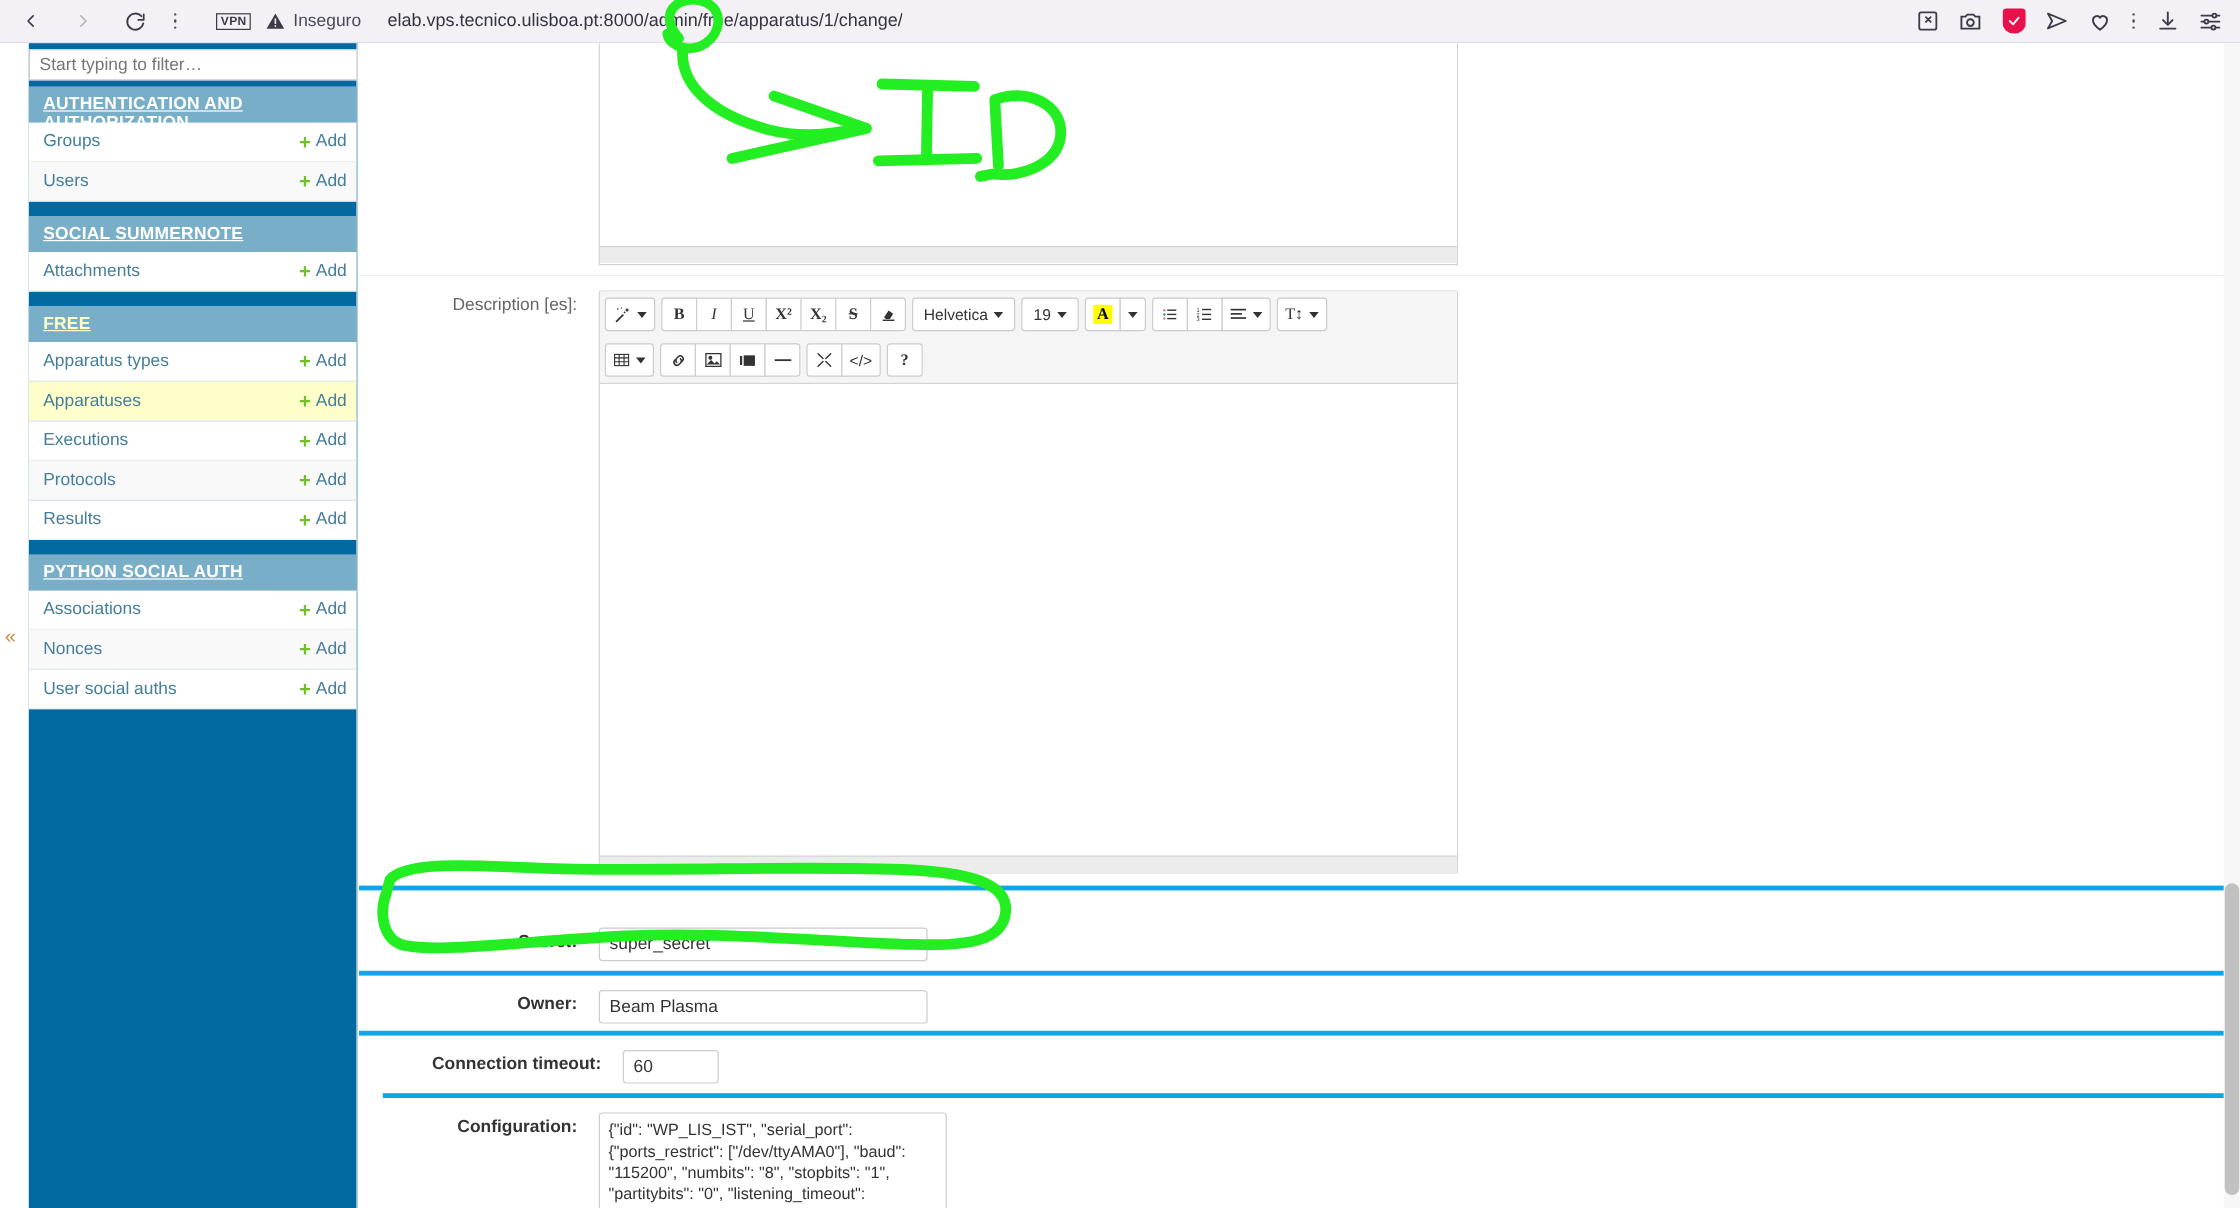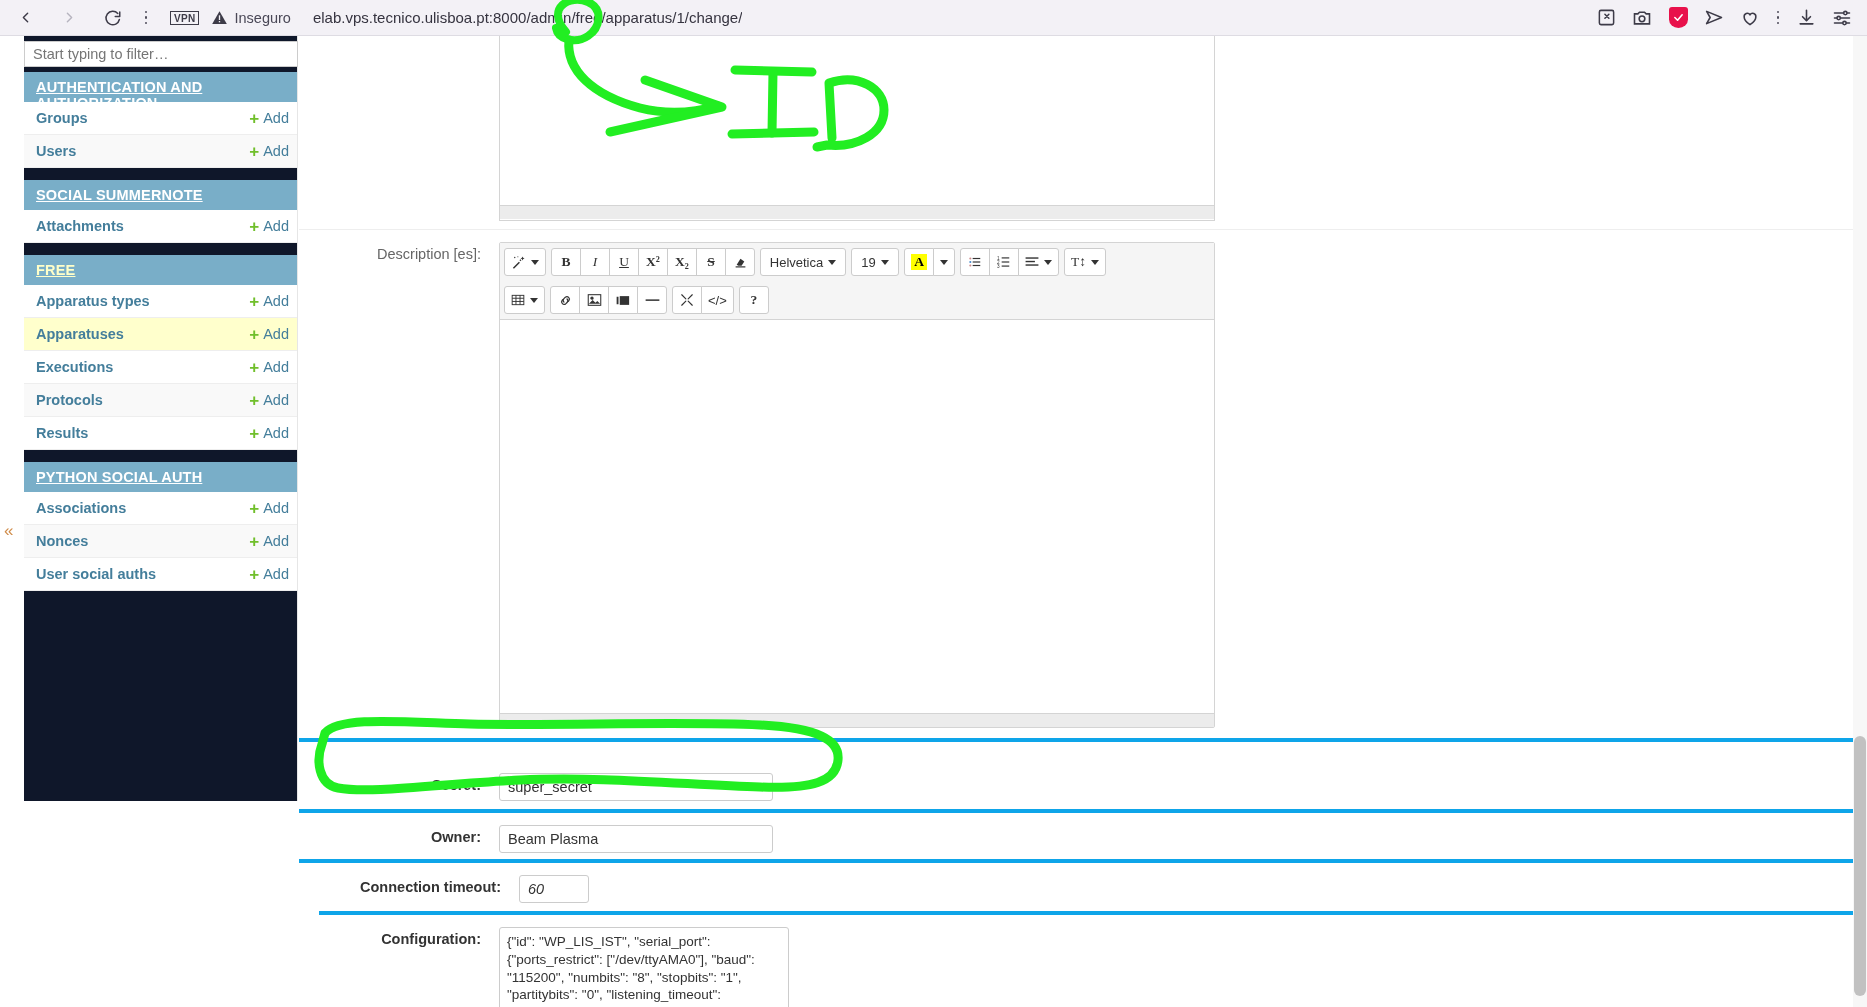--- a/index.html
+++ b/index.html
@@ -27,21 +27,21 @@
   .nav-btn.disabled { color: #b6b4bf; }
   .nav-btn svg { display: block; }
   .kebab {
     width: 20px; height: 28px; flex: none;
     display: flex; flex-direction: column; align-items: center; justify-content: center; gap: 3px;
   }
   .kebab i { width: 2.5px; height: 2.5px; background: #504e5c; border-radius: 50%; display: block; }
   .vpn-badge {
     border: 1.6px solid #3d3b48; color: #3d3b48;
     font-size: 10px; font-weight: bold; letter-spacing: .3px;
-    padding: 1px 3px 0px 3px; margin-left: 14px; line-height: 11px;
+    padding: 1px 3px 0px 3px; margin-left: 24px; line-height: 11px;
     flex: none;
   }
   .insecure-wrap {
     display: flex; align-items: center; gap: 6px; margin-left: 12px; flex: none;
   }
   .insecure-text { font-size: 14.5px; color: #4a4857; }
   #url-text {
     margin-left: 22px; font-size: 15px; color: #35333f;
     white-space: nowrap; overflow: hidden;
   }
@@ -60,22 +60,22 @@
   
   #page {
     position: absolute; top: 36px; left: 0;
     width: 1867px; height: 971px;
     background: #ffffff;
   }
 
   
   #sidebar {
     position: absolute; top: 0; left: 24px;
-    width: 274px; height: 765px;
-    background: #0f172a;
+    width: 274px; height: 971px;
+    background: #0369a1;
     border-right: 1px solid #e6e6e6;
   }
   #filter-input {
     display: block;
     width: 274px; height: 26px;
     margin: 5px 0 5px 0;
     border: 1px solid #cccccc;
     background: #fff;
     font-size: 14.5px; color: #767676;
     padding: 0 8px;
@@ -95,21 +95,21 @@
   .app-header.accent { color: #ffffc9; }
   .model-row {
     display: flex; align-items: center; justify-content: space-between;
     height: 33px; padding: 0 8px 0 12px;
     border-bottom: 1px solid #eeeeee;
     background: #ffffff;
   }
   .model-row.alt { background: #f9f9f9; }
   .model-row.current { background: #ffffcc; }
   .model-link {
-    color: #447e9b; font-size: 14.5px; font-weight: bold;
+    color: #447e9b; font-size: 14.5px; font-weight: normal;
     text-decoration: none;
   }
   .add-link {
     display: flex; align-items: center; gap: 4px;
     color: #447e9b; font-size: 14.5px; text-decoration: none;
   }
   .plus-glyph {
     color: #70bf2b; font-size: 17px; font-weight: bold; line-height: 1;
   }
   #collapse-toggle {
@@ -592,21 +592,21 @@
     <div class="form-row" style="position:absolute; top:777px; left:0; width:1558px; height:50px;">
       <div class="row-label bold">Owner:</div>
       <div class="row-field">
         <input class="txt-input" style="width: 274px;" value="Beam Plasma">
       </div>
     </div>
 
     <div class="form-row" style="position:absolute; top:827px; left:0; width:1558px; height:52px;margin-left:20px;">
       <div class="row-label bold">Connection timeout:</div>
       <div class="row-field">
-        <input class="txt-input" style="width: 70px; font-style: italic;" value="60">
+        <input class="txt-input" style="width: 80px;" value="60">
       </div>
     </div>
 
     <div class="form-row" style="position:absolute; top:879px; left:0; width:1558px; height:120px; border-bottom:none;">
       <div class="row-label bold">Configuration:</div>
       <div class="row-field">
         <textarea class="txt-area" style="width: 290px; height: 115px;">{"id": "WP_LIS_IST", "serial_port": {"ports_restrict": ["/dev/ttyAMA0"], "baud": "115200", "numbits": "8", "stopbits": "1", "partitybits": "0", "listening_timeout": "100000", "death_timeout": "10000000"}}</textarea>
       </div>
     </div>
 

